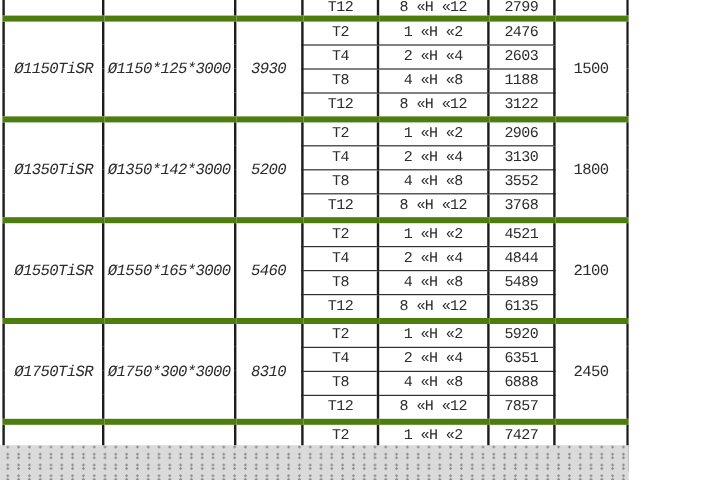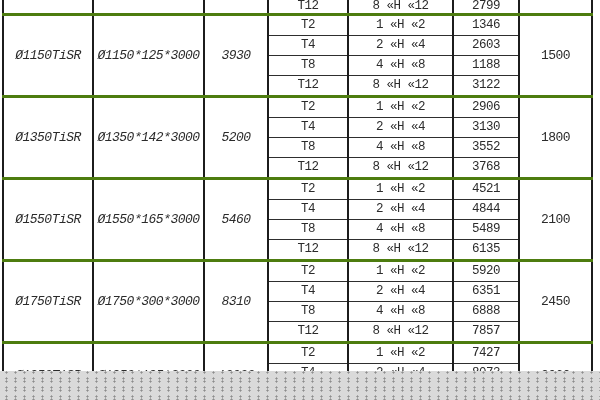--- a/index.html
+++ b/index.html
@@ -1,34 +1,34 @@
 <!DOCTYPE html>
 <html><head>
 <meta charset="utf-8">
 <style>
   html,body{margin:0;padding:0;}
   .canvas{
-    position:relative;width:600px;height:400px;background:#ffffff;overflow:hidden;
+    position:relative;width:524px;height:400px;background:#ffffff;overflow:hidden;
     font-family:"Liberation Mono","DejaVu Sans Mono",monospace;
   }
   table.spec{
     position:absolute;left:2px;top:0;border-collapse:collapse;table-layout:fixed;
   }
   td{
     border-left:2px solid #1c1c1c;
     border-right:2px solid #1c1c1c;
     border-top:1px solid #2e2e2e;
     padding:0;margin:0;
     text-align:center;vertical-align:middle;
     color:#2b2b2b;font-size:12.5px;line-height:1;
     height:19px;overflow:hidden;white-space:nowrap;
     letter-spacing:-0.5px;
   }
   tr.partial td{border-top:none;height:11px;}
-  tr.sep td{border-top:3px solid #4d7c0f;}
+  tr.sep td{border-top:5px solid #4d7c0f;}
   td.tall{font-size:13px;font-style:italic;}
   td.group{font-size:13px;margin-left:48px;}
   td.botcut{vertical-align:bottom;padding-bottom:1px;}
   .halftone{
     position:absolute;left:0;top:371px;width:600px;height:29px;
     background-color:#dadada;
     background-image:
       radial-gradient(circle, #8d8d8d 0.9px, rgba(0,0,0,0) 1.2px),
       radial-gradient(circle, #8d8d8d 0.9px, rgba(0,0,0,0) 1.2px);
     background-size:9px 9px,9px 9px;
@@ -60,21 +60,21 @@
         <td>2799</td>
         <td></td>
       </tr>
 
       <tr class="sep">
         <td rowspan="4" class="tall">Ø1150TiSR</td>
         <td rowspan="4" class="tall">Ø1150*125*3000</td>
         <td rowspan="4" class="tall">3930</td>
         <td>T2</td>
         <td>1 «H «2</td>
-        <td>1346</td>
+        <td>2476</td>
         <td rowspan="4" class="group">1500</td>
       </tr>
       <tr>
         <td>T4</td>
         <td>2 «H «4</td>
         <td>2603</td>
       </tr>
       <tr>
         <td>T8</td>
         <td>4 «H «8</td>

